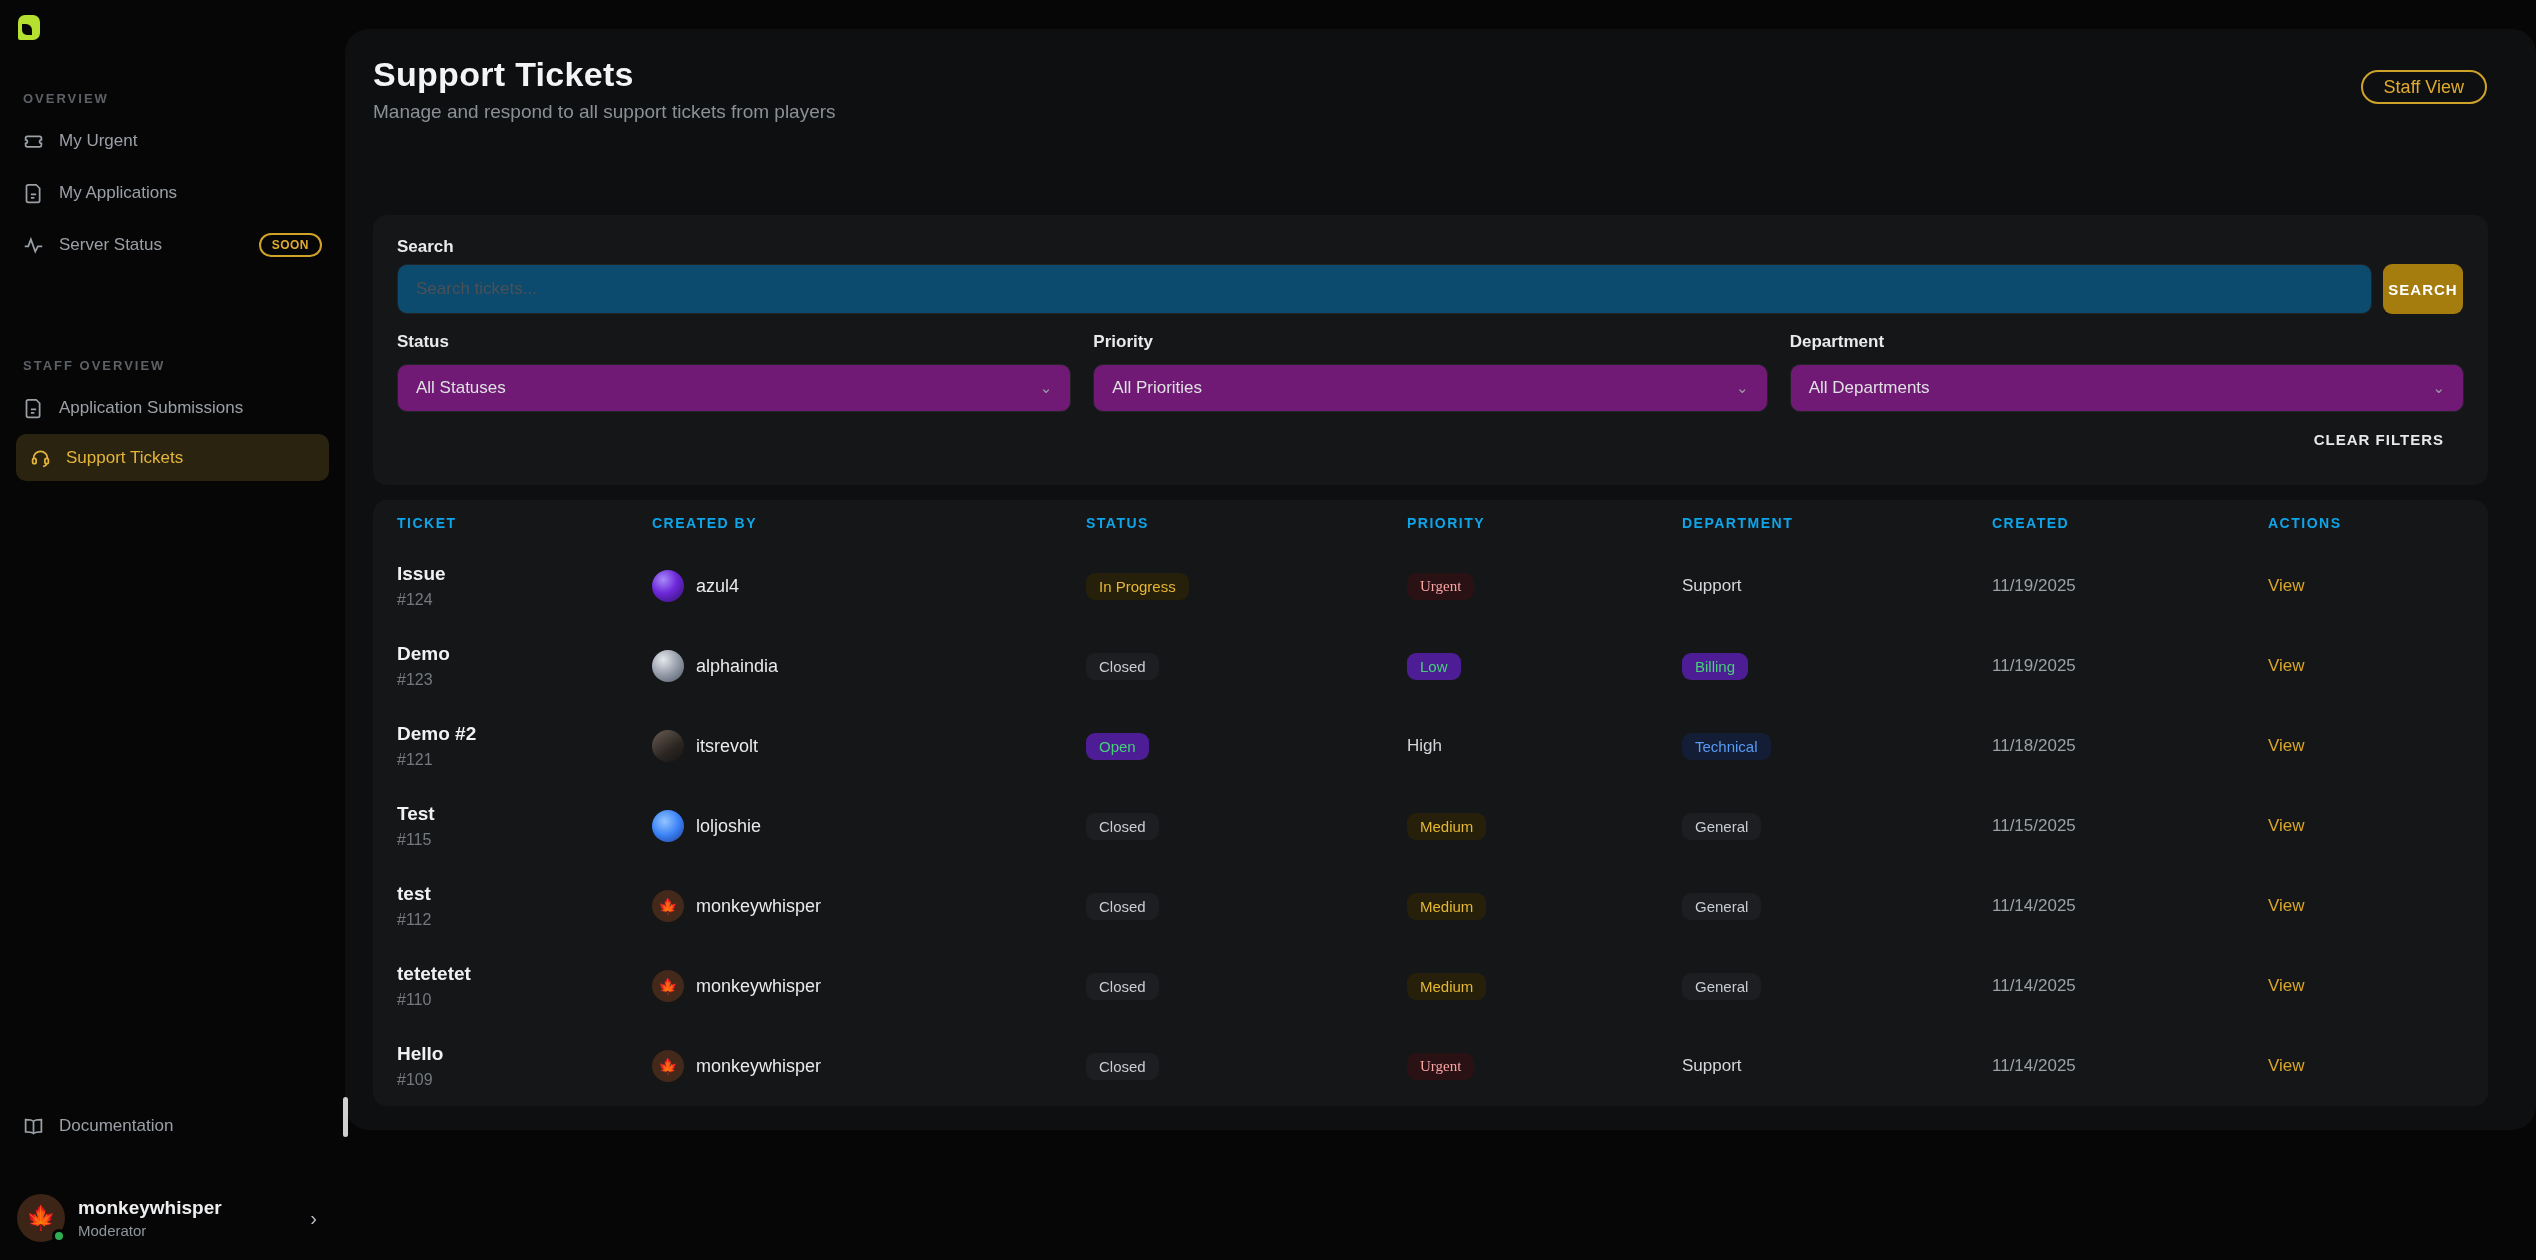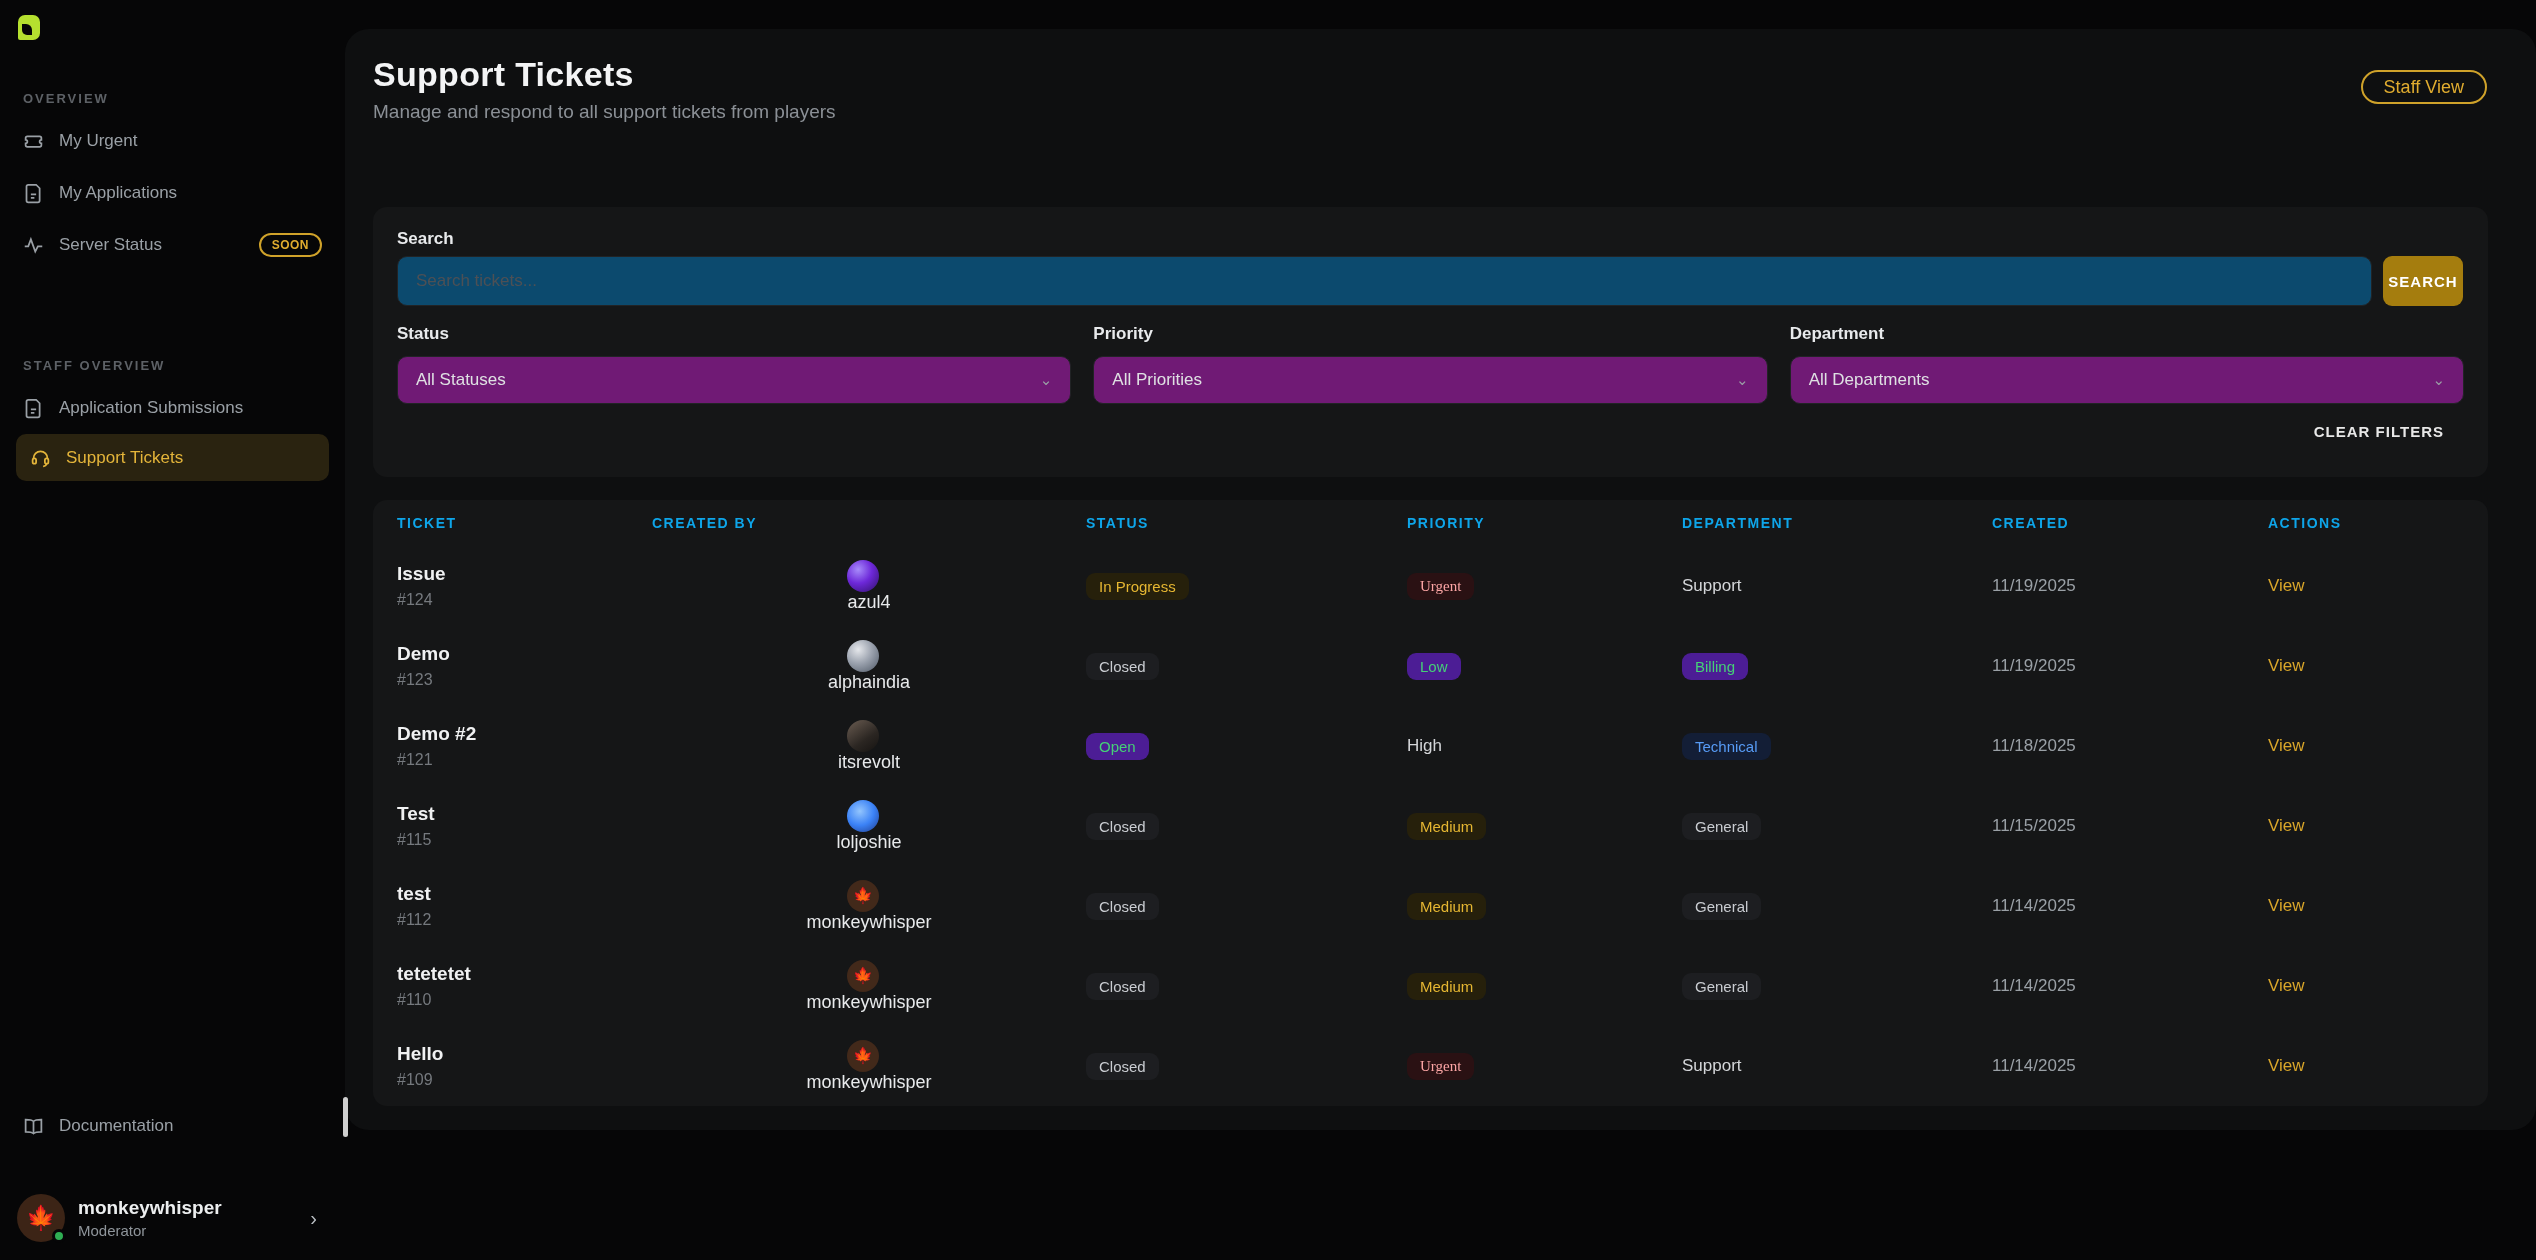--- a/index.html
+++ b/index.html
@@ -67,21 +67,21 @@
   .page-subtitle { position:absolute; left:28px; top:72px; font-size:19px; color:#8b9096; }
   .staff-view-btn {
     position:absolute; right:49px; top:41px; height:34px; padding:0 21px;
     display:flex; align-items:center; border:2px solid #cfa22a; border-radius:18px;
     color:#e0ac2f; font-size:18px; background:transparent; cursor:pointer;
     font-family:"Liberation Sans", sans-serif;
   }
 
   
   .filter-card {
-    position:absolute; left:28px; top:178px; width:2115px; height:270px;
+    position:absolute; left:28px; top:186px; width:2115px; height:270px;
     background:#151617; border-radius:14px;
   }
   .f-label { font-size:17px; font-weight:bold; color:#e8eaec; }
   .search-label { position:absolute; left:24px; top:22px; }
   .search-input {
     position:absolute; left:24px; top:49px; width:1975px; height:50px;
     background:#0c4a6e; border:1px solid #212325; border-radius:10px;
     color:#dfe1e3; font-size:17px; padding:0 18px;
     font-family:"Liberation Sans", sans-serif;
   }
@@ -112,21 +112,21 @@
   .table-card {
     position:absolute; left:28px; top:471px; width:2115px; height:606px;
     background:#151617; border-radius:14px; overflow:hidden;
   }
   .tgrid { display:grid; grid-template-columns:255px 434px 321px 275px 310px 276px auto; padding-left:24px; }
   .thead { height:46px; align-items:center; }
   .thead .hcell { font-size:14px; font-weight:bold; letter-spacing:1.5px; color:#0ea5e9; }
   .trow { height:80px; align-items:center; }
   .t-title { font-size:19px; font-weight:bold; color:#f0f1f2; }
   .t-id { font-size:16px; color:#75797e; margin-top:6px; }
-  .c-user { display:flex; align-items:center;flex-direction:column; }
+  .c-user { display:flex; align-items:center; }
   .avatar {
     width:32px; height:32px; border-radius:50%; margin-right:12px; flex:0 0 auto;
     display:flex; align-items:center; justify-content:center; font-size:16px;
   }
   .av-purple { background:radial-gradient(circle at 35% 30%, #a78bfa, #6d28d9 45%, #2e1065); }
   .av-gray   { background:radial-gradient(circle at 35% 30%, #e5e7eb, #9ca3af 45%, #4b5563); }
   .av-photo  { background:linear-gradient(145deg, #6b5d52, #2b2622 60%, #151311); }
   .av-blue   { background:radial-gradient(circle at 40% 35%, #93c5fd, #3b82f6 50%, #1e3a8a); }
   .av-leaf   { background:#42291a; }
   .uname { font-size:18px; color:#e8eaec; }

